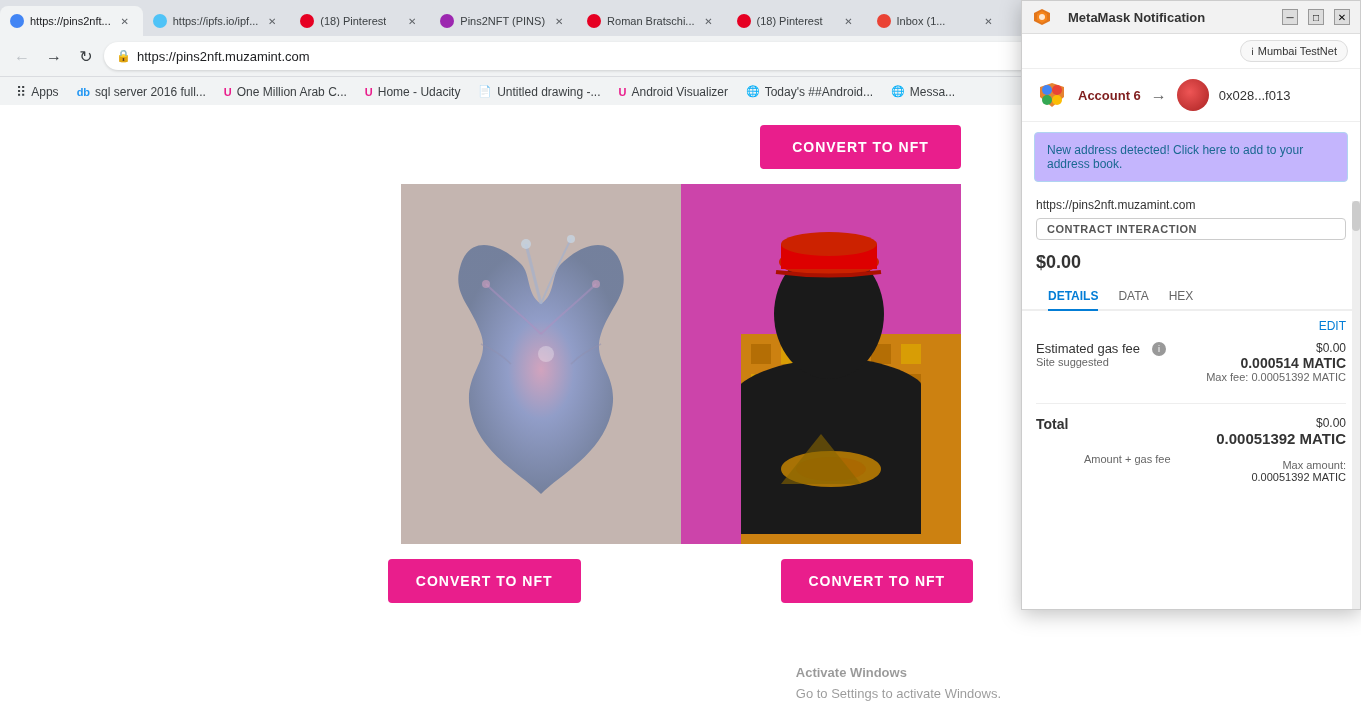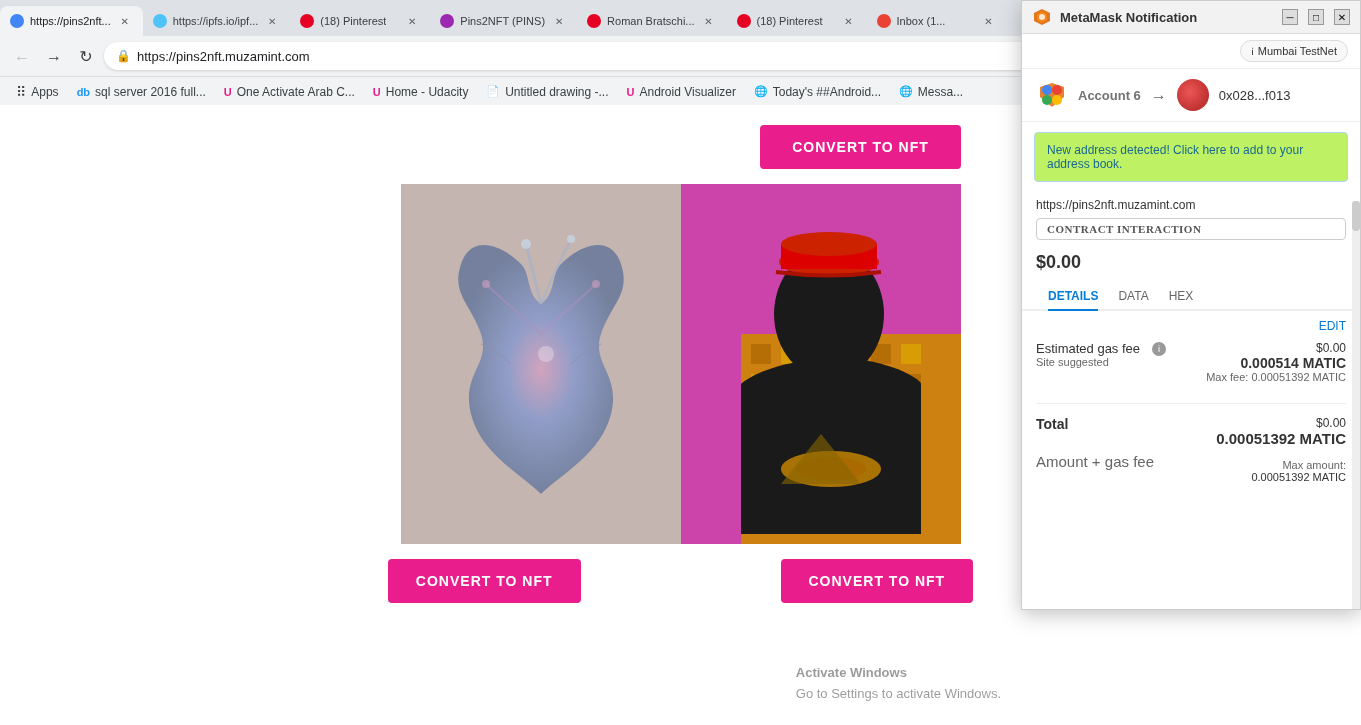--- a/index.html
+++ b/index.html
@@ -219,20 +219,21 @@
       padding: 6px 10px;
       border-bottom: 1px solid #ddd;
       gap: 8px;
     }
 
     .mm-title {
       font-size: 13px;
       font-weight: bold;
       flex: 1;
       color: #333;
+      margin-left: 8px;
     }
 
     .mm-win-btn {
       width: 16px;
       height: 16px;
       border: 1px solid #999;
       background: #ddd;
       cursor: pointer;
       display: flex;
       align-items: center;
@@ -267,21 +268,21 @@
       display: flex;
       align-items: center;
       padding: 10px 14px;
       gap: 10px;
       border-bottom: 1px solid #eee;
     }
 
     .mm-account-name {
       font-size: 13px;
       font-weight: bold;
-      color: #737373;
+      color: #7f1d1d;
     }
 
     .mm-arrow {
       font-size: 16px;
       color: #666;
     }
 
     .mm-account-avatar {
       width: 32px;
       height: 32px;
@@ -290,21 +291,21 @@
     }
 
     .mm-account-address {
       font-size: 13px;
       color: #333;
     }
 
     .mm-alert-box {
       margin: 10px 12px;
       padding: 10px 12px;
-      background: #bef264;
+      background: #c4b5fd;
       border: 1px solid #b0d4f1;
       border-radius: 4px;
       font-size: 12px;
       color: #1a6891;
       cursor: pointer;
     }
 
     .mm-site-url {
       padding: 6px 14px;
       font-size: 12px;
@@ -314,21 +315,20 @@
     .mm-contract-interaction-badge {
       margin: 0 14px 8px;
       display: inline-block;
       border: 1px solid #ccc;
       border-radius: 4px;
       padding: 4px 10px;
       font-size: 11px;
       color: #555;
       font-weight: bold;
       letter-spacing: 0.5px;
-      font-family: Liberation Serif, serif;
     }
 
     .mm-amount {
       padding: 4px 14px 10px;
       font-size: 18px;
       font-weight: bold;
       color: #333;
     }
 
     .mm-tabs {
@@ -455,22 +455,23 @@
       color: #333;
     }
 
     .mm-total-matic {
       font-size: 15px;
       font-weight: bold;
       color: #333;
     }
 
     .mm-amount-gas-label {
-      font-size: 15px;
+      font-size: 11px;
       color: #666;
+      margin-left: 48px;
     }
 
     .mm-max-amount {
       font-size: 11px;
       color: #333;
     }
 
     .mm-scrollbar {
       position: absolute;
       right: 0;
@@ -566,21 +567,21 @@
     <div class="bookmark-item">
       <span style="font-size:14px">⠿</span>
       <span>Apps</span>
     </div>
     <div class="bookmark-item">
       <span style="color:#2196f3;font-size:11px;font-weight:bold">db</span>
       <span>sql server 2016 full...</span>
     </div>
     <div class="bookmark-item">
       <span style="color:#e91e8c;font-size:11px;font-weight:bold">U</span>
-      <span>One Activate Arab C...</span>
+      <span>One Million Arab C...</span>
     </div>
     <div class="bookmark-item">
       <span style="color:#e91e8c;font-size:11px;font-weight:bold">U</span>
       <span>Home - Udacity</span>
     </div>
     <div class="bookmark-item">
       <span style="color:#34a853;font-size:11px">📄</span>
       <span>Untitled drawing -...</span>
     </div>
     <div class="bookmark-item">

